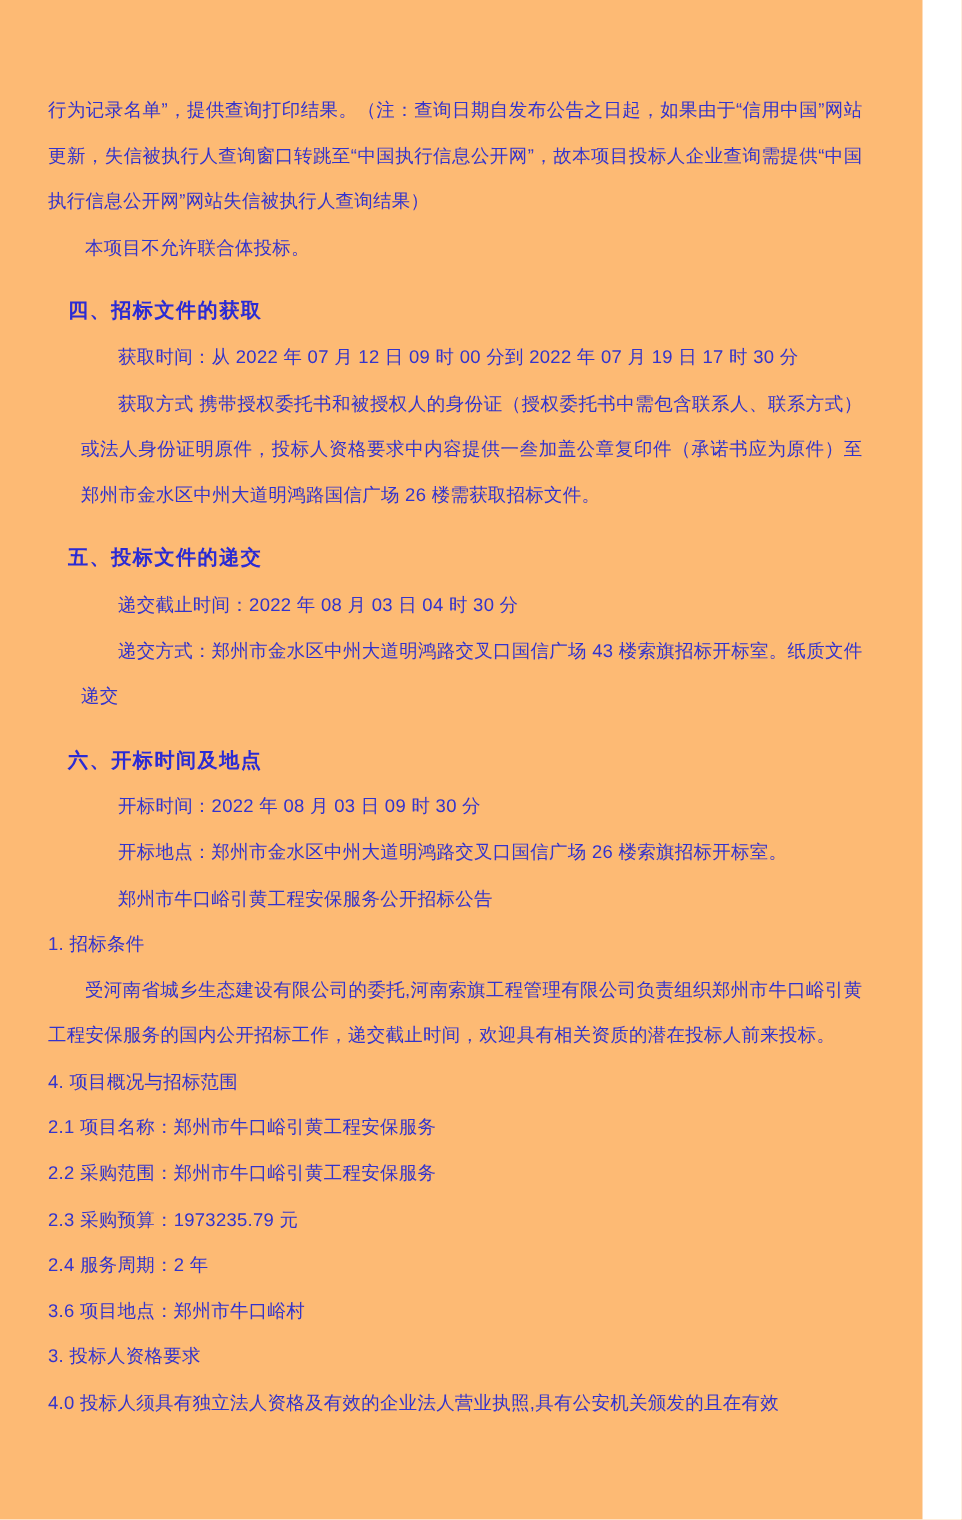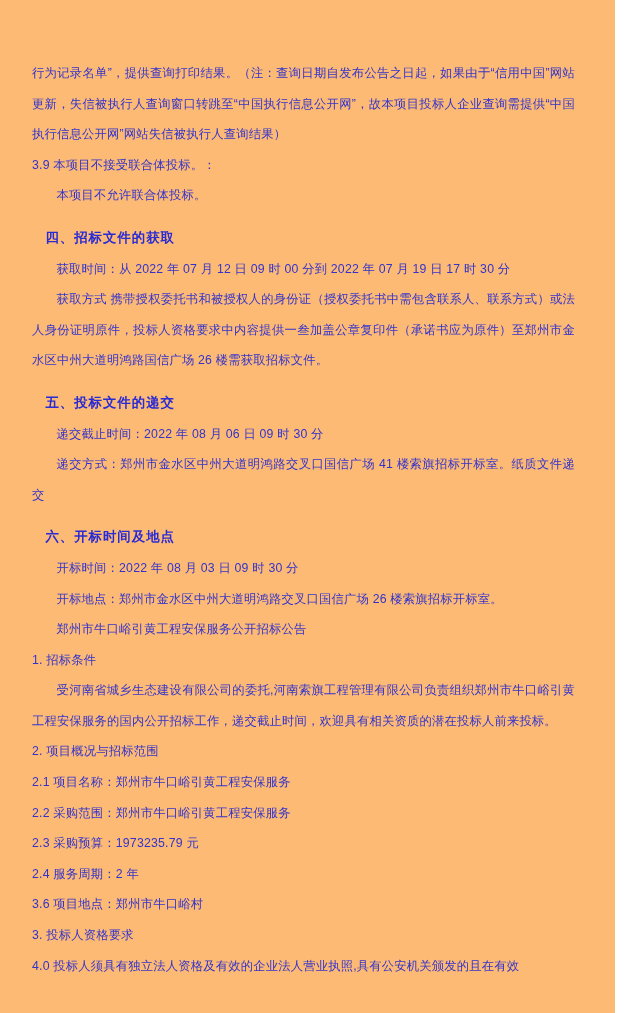--- a/index.html
+++ b/index.html
@@ -41,63 +41,63 @@
   }
   .heading {
     font-weight: bold;
     font-size: 13.4px;
     letter-spacing: 1px;
     color: #2b2bd4;
     margin-top: 12px;
     text-indent: 1em;
   }
   .sub {
+    margin-left: 22px;
   }
   .italic-red {
     color: #3333cc;
   }
 </style>
 </head>
 <body>
 
 <div class="page">
   <div class="doc">
 
     <p class="para">行为记录名单”，提供查询打印结果。（注：查询日期自发布公告之日起，如果由于“信用中国”网站更新，失信被执行人查询窗口转跳至“中国执行信息公开网”，故本项目投标人企业查询需提供“中国执行信息公开网”网站失信被执行人查询结果）</p>
 
-    <p class="para">3.9 本项目不接受联合体投标。：</p>
 
     <p class="para indent"><span>本项目</span><span class="italic-red">不允许</span><span>联合体投标。</span></p>
 
     <p class="heading">四、招标文件的获取</p>
 
     <p class="para sub indent">获取时间：从 2022 年 07 月 12 日 09 时 00 分到 2022 年 07 月 19 日 17 时 30 分</p>
 
     <p class="para sub indent">获取方式 携带授权委托书和被授权人的身份证（授权委托书中需包含联系人、联系方式）或法人身份证明原件，投标人资格要求中内容提供一叁加盖公章复印件（承诺书应为原件）至郑州市金水区中州大道明鸿路国信广场 26 楼需获取招标文件。</p>
 
     <p class="heading">五、投标文件的递交</p>
 
-    <p class="para sub indent">递交截止时间：2022 年 08 月 06 日 09 时 30 分</p>
+    <p class="para sub indent">递交截止时间：2022 年 08 月 03 日 04 时 30 分</p>
 
-    <p class="para sub indent">递交方式：郑州市金水区中州大道明鸿路交叉口国信广场 41 楼索旗招标开标室。纸质文件递交</p>
+    <p class="para sub indent">递交方式：郑州市金水区中州大道明鸿路交叉口国信广场 43 楼索旗招标开标室。纸质文件递交</p>
 
     <p class="heading">六、开标时间及地点</p>
 
     <p class="para sub indent">开标时间：2022 年 08 月 03 日 09 时 30 分</p>
 
     <p class="para sub indent">开标地点：郑州市金水区中州大道明鸿路交叉口国信广场 26 楼索旗招标开标室。</p>
 
 
     <p class="para sub indent">郑州市牛口峪引黄工程安保服务公开招标公告</p>
 
     <p class="para">1. 招标条件</p>
 
     <p class="para indent">受河南省城乡生态建设有限公司的委托,河南索旗工程管理有限公司负责组织郑州市牛口峪引黄工程安保服务的国内公开招标工作，递交截止时间，欢迎具有相关资质的潜在投标人前来投标。</p>
 
-    <p class="para">2. 项目概况与招标范围</p>
+    <p class="para">4. 项目概况与招标范围</p>
 
     <p class="para">2.1 项目名称：郑州市牛口峪引黄工程安保服务</p>
 
     <p class="para">2.2 采购范围：郑州市牛口峪引黄工程安保服务</p>
 
     <p class="para">2.3 采购预算：1973235.79 元</p>
 
     <p class="para">2.4 服务周期：2 年</p>
 
     <p class="para">3.6 项目地点：郑州市牛口峪村</p>

